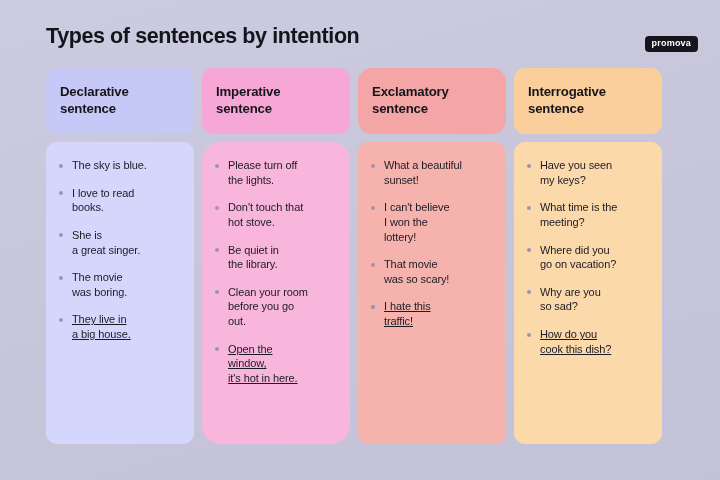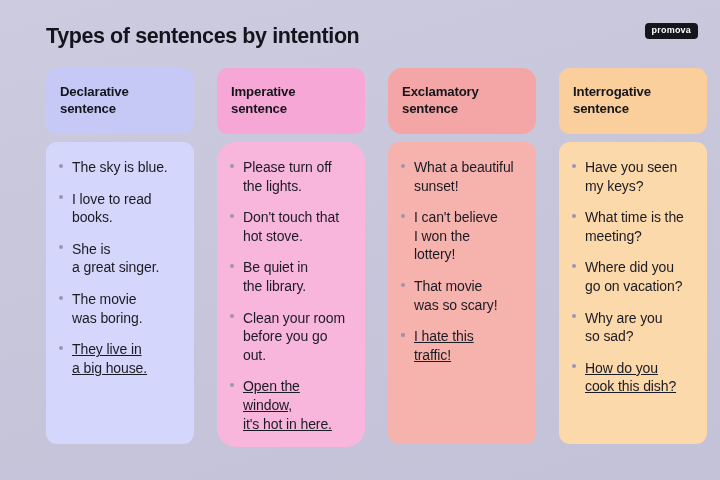--- a/index.html
+++ b/index.html
@@ -36,41 +36,41 @@
     top: 24px;
     font-size: 21.5px;
     font-weight: bold;
     letter-spacing: -0.4px;
     color: #14141c;
     white-space: nowrap;
   }
   .brand-logo {
     position: absolute;
     right: 22px;
-    top: 23px;
+    top: 36px;
     background: #15151b;
     color: #ffffff;
     font-size: 9px;
     font-weight: bold;
     letter-spacing: 0.2px;
     padding: 3px 7px 4px 7px;
     border-radius: 4px;
     line-height: 1;
   }
 
   
   .columns {
     position: absolute;
     left: 46px;
     top: 68px;
     width: 634px;
     height: 376px;
     display: flex;
     flex-direction: row;
-    gap: 23px;
+    gap: 8px;
   }
   .column {
     width: 148px;
     flex: 0 0 148px;
     display: flex;
     flex-direction: column;
     gap: 8px;
   }
   .col-header {
     border-radius: 11px;
@@ -93,21 +93,21 @@
   }
   .item-list {
     list-style: none;
     margin: 0;
     padding: 0;
   }
   .list-item {
     position: relative;
     padding-left: 13px;
     margin-bottom: 13px;
-    font-size: 14px;
+    font-size: 11px;
     line-height: 1.33;
     color: #1b1b24;
     letter-spacing: -0.1px;
   }
   .list-item:last-child {
     margin-bottom: 0;
     text-decoration: underline;
   }
   .bullet-dot {
     position: absolute;

